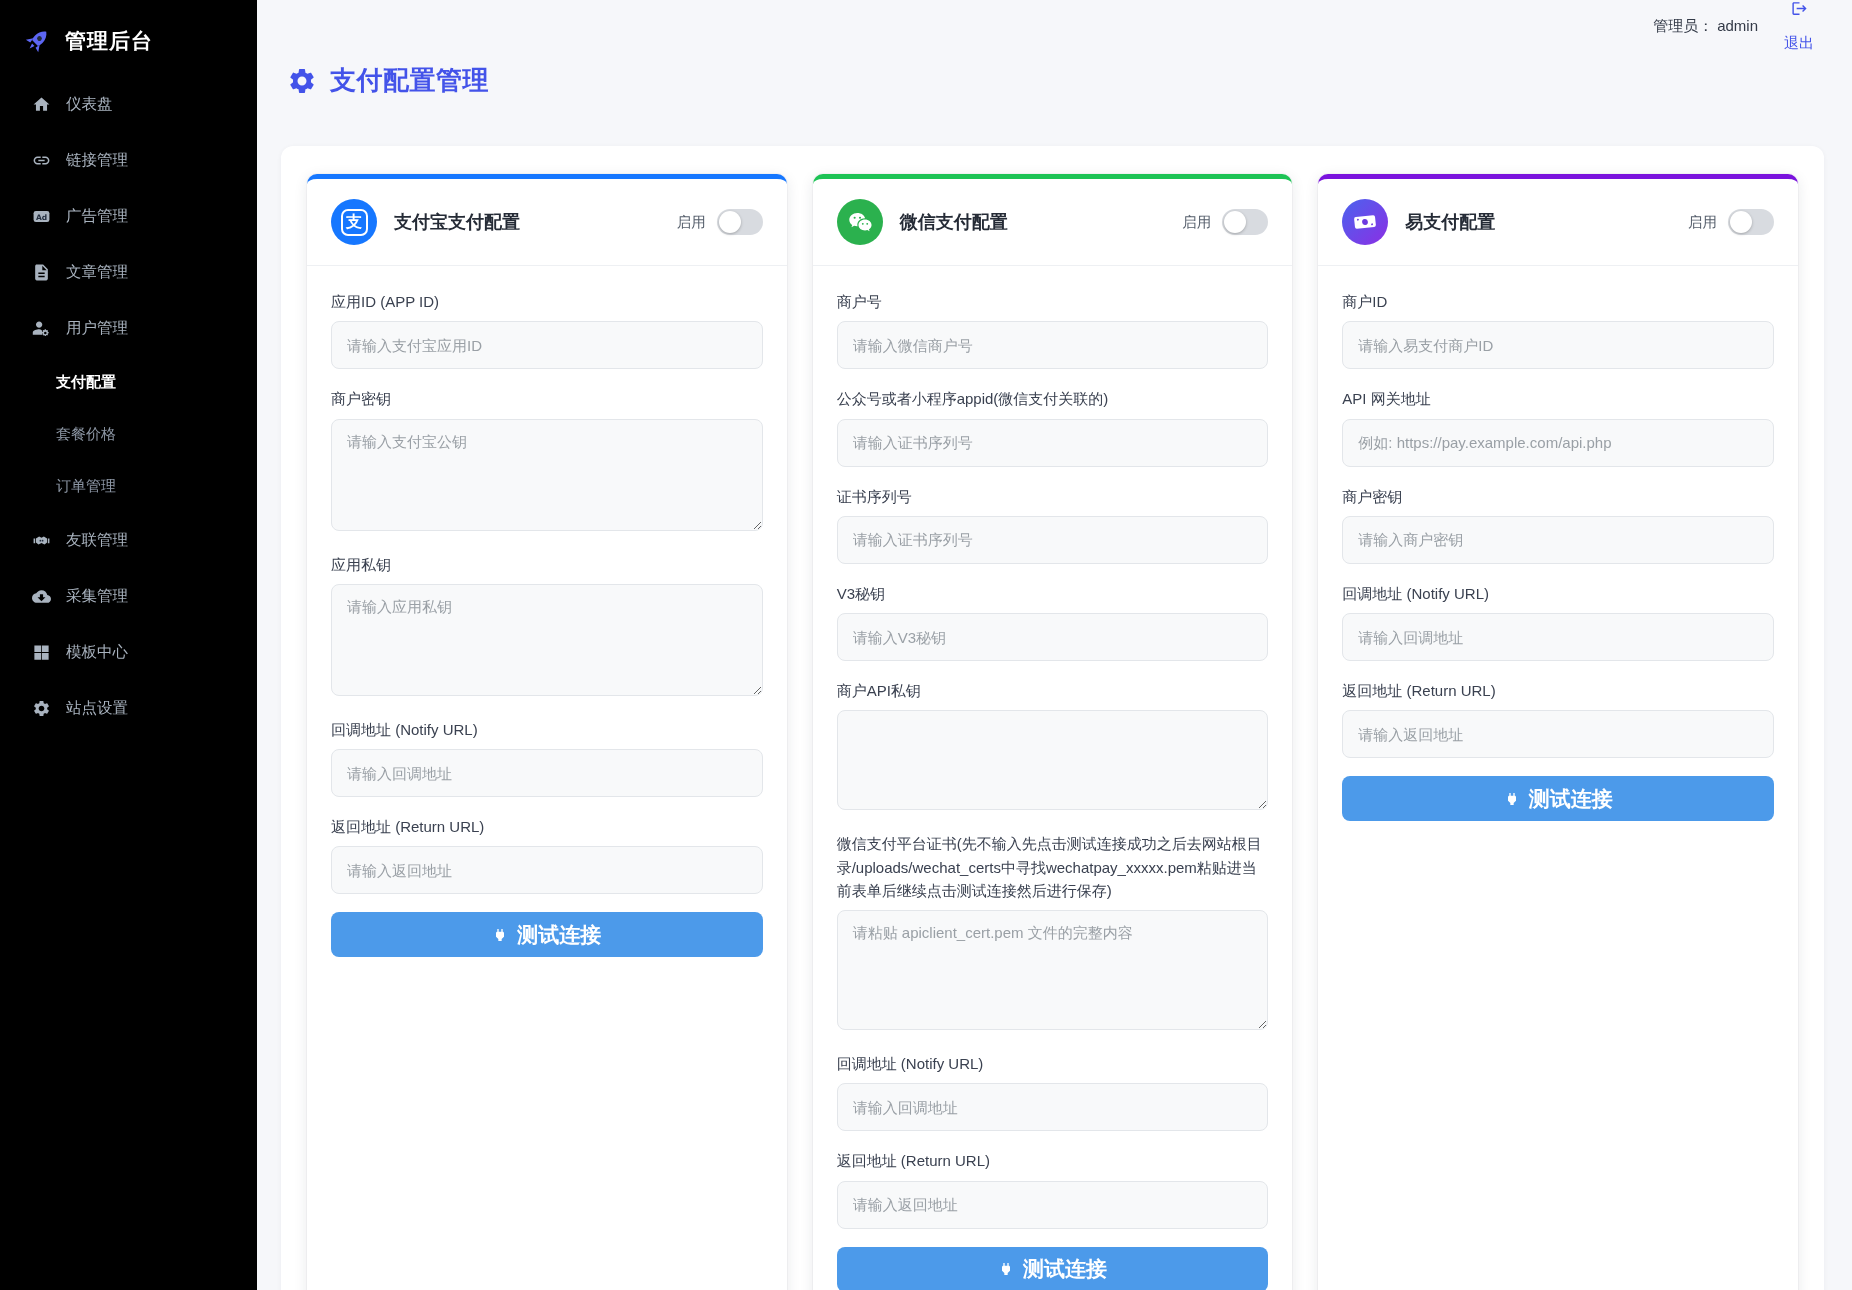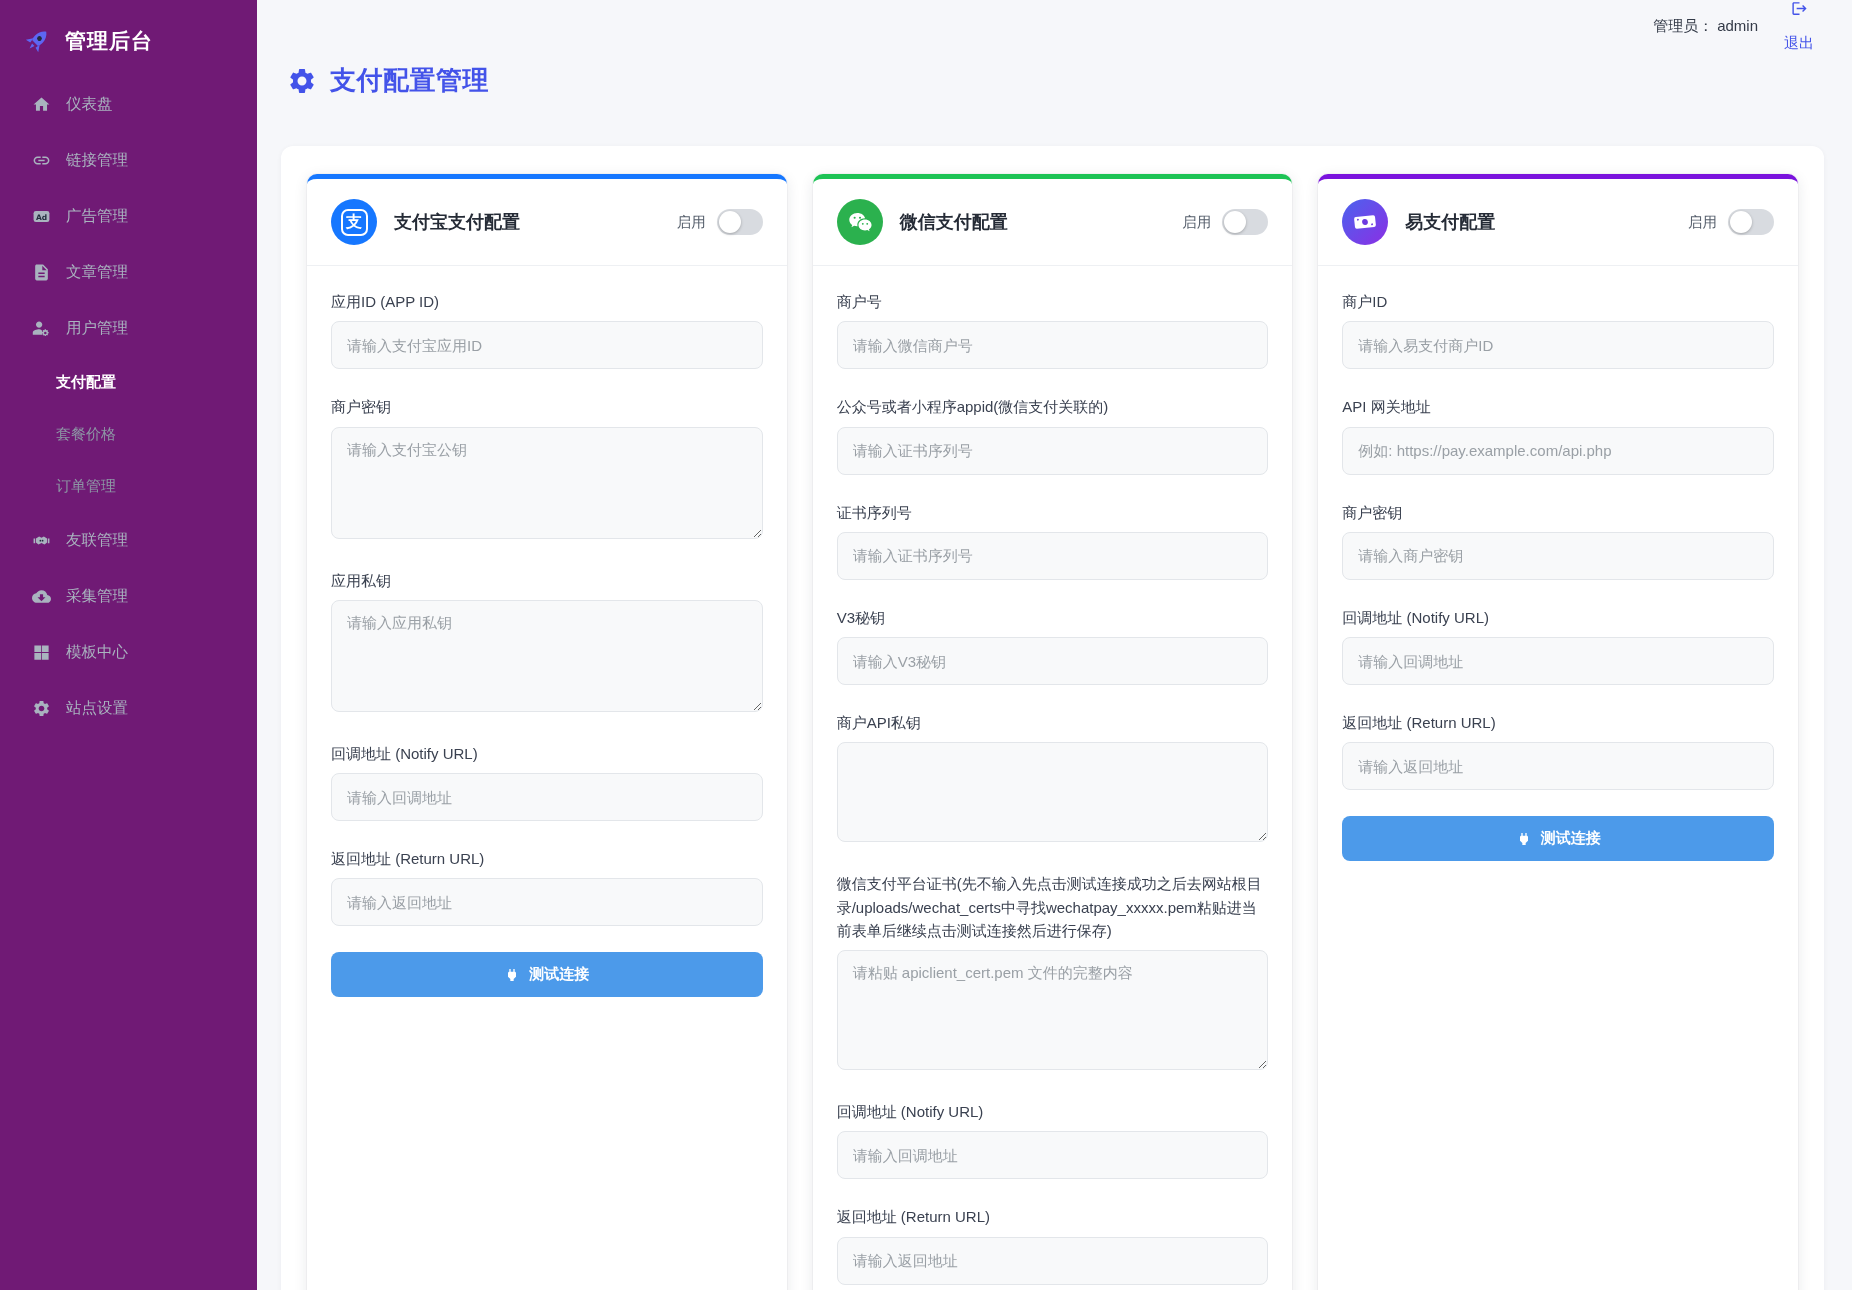--- a/index.html
+++ b/index.html
@@ -2,21 +2,21 @@
 <html lang="zh"><head>
 <meta charset="utf-8">
 <style>
   * { margin:0; padding:0; box-sizing:border-box; }
   html,body { width:1852px; height:1290px; overflow:hidden; }
   body {
     font-family:"Liberation Sans","DejaVu Sans",sans-serif;
     background:#f6f7fa; color:#2d3442; display:flex;
   }
   
-  .sidebar { width:257px; min-width:257px; height:100%; background:#701a75; color:#a9b3bf; }
+  .sidebar { width:257px; min-width:257px; height:100%; background:#000000; color:#a9b3bf; }
   .logo { display:flex; align-items:center; gap:13px; padding:26px 22px 18px 22px; }
   .logo-text { color:#fff; font-size:21px; font-weight:bold; letter-spacing:1px; }
   .nav { padding:6px 18px 0 18px; }
   .nav-item {
     display:flex; align-items:center; gap:15px; height:48px; margin-bottom:8px;
     padding:0 14px; border-radius:8px; font-size:15.5px; color:#a9b3bf; cursor:pointer;
   }
   .nav-item svg { flex:0 0 auto; }
   .nav-item.active { background:#3a4555; color:#fff; }
   .nav-item.active svg { color:#fff; }
@@ -64,39 +64,39 @@
   .toggle-wrap { margin-left:auto; display:flex; align-items:center; gap:11px; }
   .toggle-label { font-size:14.5px; color:#555e6b; }
   .switch {
     width:46px; height:26px; border-radius:13px; background:#d8dbe0; position:relative; cursor:pointer;
   }
   .switch .knob {
     position:absolute; left:2px; top:2px; width:22px; height:22px; border-radius:50%;
     background:#fff; box-shadow:0 1px 3px rgba(0,0,0,0.25);
   }
   .card-body { padding:24px; }
-  .field { margin-bottom:26px; }
+  .field { margin-bottom:18px; }
   .field label {
     display:block; font-size:15px; font-weight:500; color:#3a4150;
     margin-bottom:8px; line-height:1.55;
   }
   .field input, .field textarea {
     width:100%; background:#f8f9fa; border:1px solid #e3e6ea; border-radius:8px;
     font-size:15px; color:#333; padding:0 15px;
     font-family:"Liberation Sans","DejaVu Sans",sans-serif;
   }
   .field input { height:48px; }
   .field textarea { padding:13px 15px; resize:vertical; }
   .field input::placeholder, .field textarea::placeholder { color:#9aa0a6; }
   .ta-112 { height:112px; }
   .ta-100 { height:100px; }
   .ta-104 { height:120px; }
   .test-btn {
     width:100%; height:45px; border:none; border-radius:8px; background:#4c9aea;
-    color:#fff; font-size:15px; font-weight:bold; display:flex; align-items:center;
+    color:#fff; font-size:21px; font-weight:bold; display:flex; align-items:center;
     justify-content:center; gap:9px; cursor:pointer; margin-top:2px;
     font-family:"Liberation Sans","DejaVu Sans",sans-serif;
   }
 </style>
 </head>
 <body>
 
 <aside class="sidebar">
   <div class="logo">
     <span class="icon" style="color:#5d66f3;">

